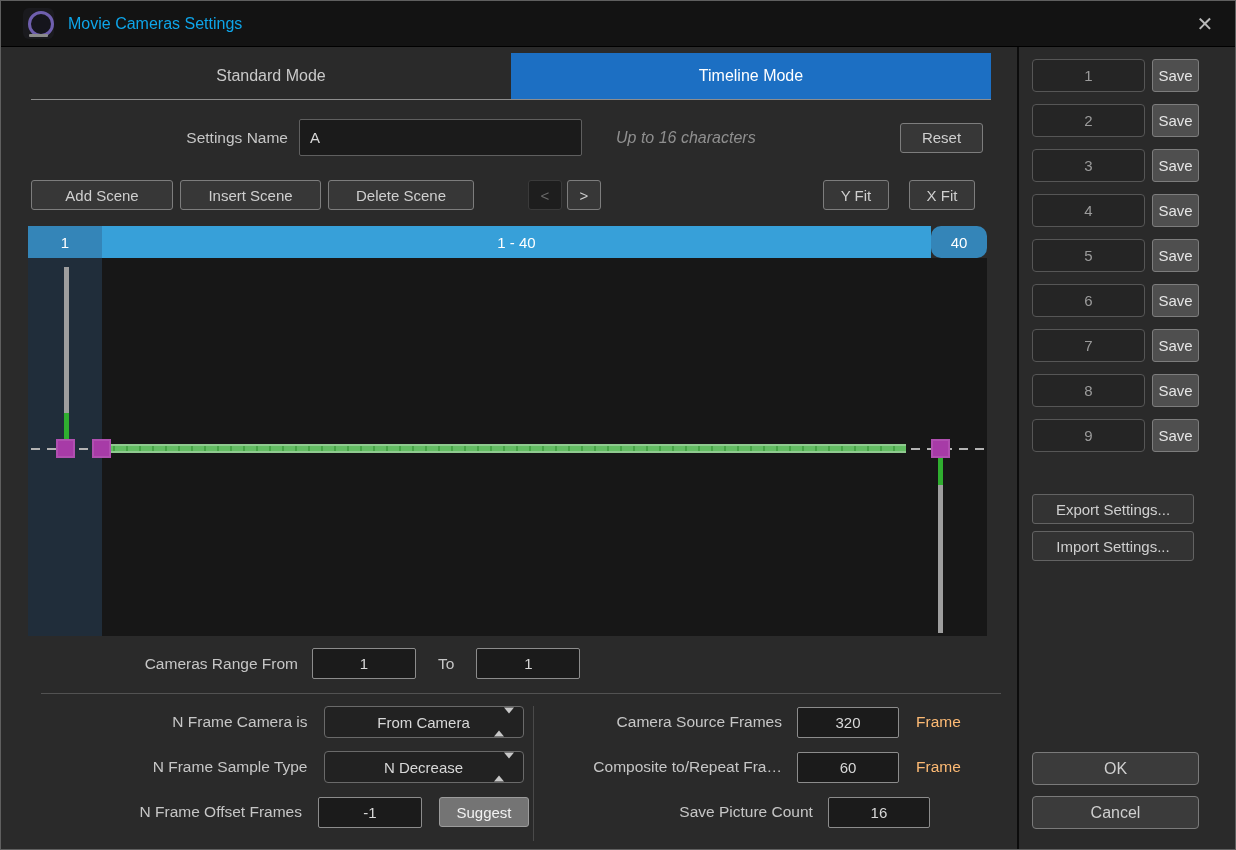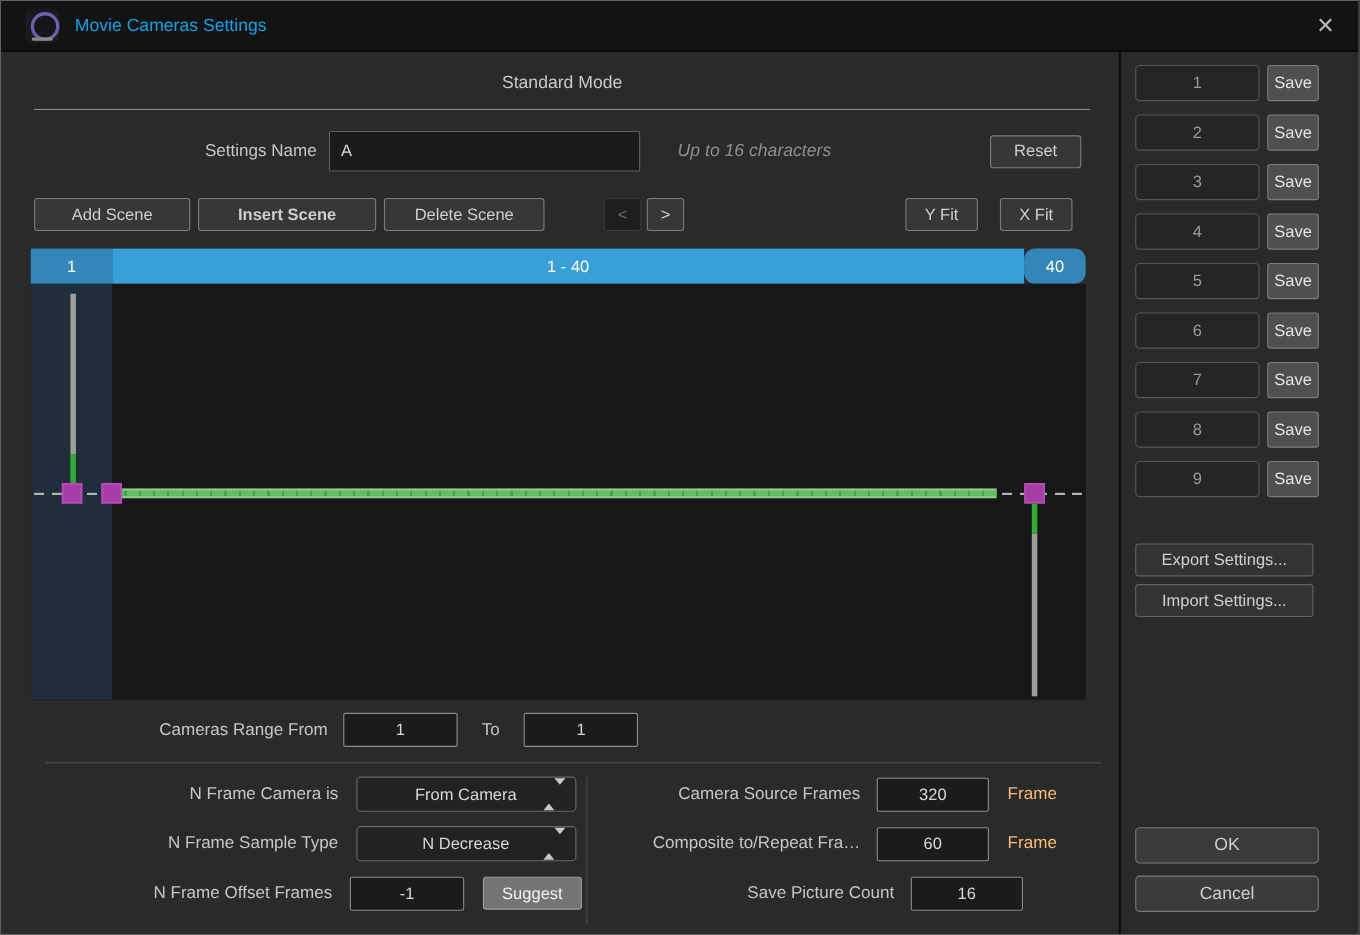--- a/index.html
+++ b/index.html
@@ -79,21 +79,21 @@
   
   .settings-row { display: flex; align-items: center; margin-top: 19px; height: 37px; }
   .settings-row .label { width: 257px; }
   .settings-row .field { margin-left: 11px; width: 283px; height: 37px; }
   .hint { margin-left: 34px; font-style: italic; color: #8f8f8f; font-size: 16px; }
   .reset-btn { margin-left: auto; margin-right: 8px; width: 83px; height: 30px; }
 
   
   .scene-row { display: flex; align-items: center; margin-top: 24px; height: 30px; }
   .scene-row .btn { height: 30px; }
-  .b-add { width: 142px; } .b-insert { width: 162px; margin-left: 7px; font-weight: bold; } .b-del { width: 146px; margin-left: 7px; }
+  .b-add { width: 142px; } .b-insert { width: 141px; margin-left: 7px; } .b-del { width: 146px; margin-left: 7px; }
   .b-prev { width: 34px; margin-left: 54px; }
   .b-next { width: 34px; margin-left: 5px; }
   .b-yfit { width: 66px; margin-left: auto; }
   .b-xfit { width: 66px; margin-left: 20px; margin-right: 16px; }
 
   
   .tl-header { display: flex; margin-top: 16px; margin-left: -3px; width: 959px; height: 32px;
     color: #fff; font-size: 15px; }
   .tl-cell { display: flex; align-items: center; justify-content: center; }
   .tl-cell.end { width: 74px; background: #3485b8; }
@@ -171,20 +171,21 @@
     <div class="title">Movie Cameras Settings</div>
     <div class="close-btn">✕</div>
   </div>
 
   <div class="content">
 
     <div class="main">
 
       <div class="tabs">
         <div class="tab">Standard Mode</div>
+        <div class="tab active">Timeline Mode</div>
       </div>
 
       <div class="settings-row">
         <div class="label">Settings Name</div>
         <div class="field soft">A</div>
         <div class="hint">Up to 16 characters</div>
         <div class="btn reset-btn">Reset</div>
       </div>
 
       <div class="scene-row">

